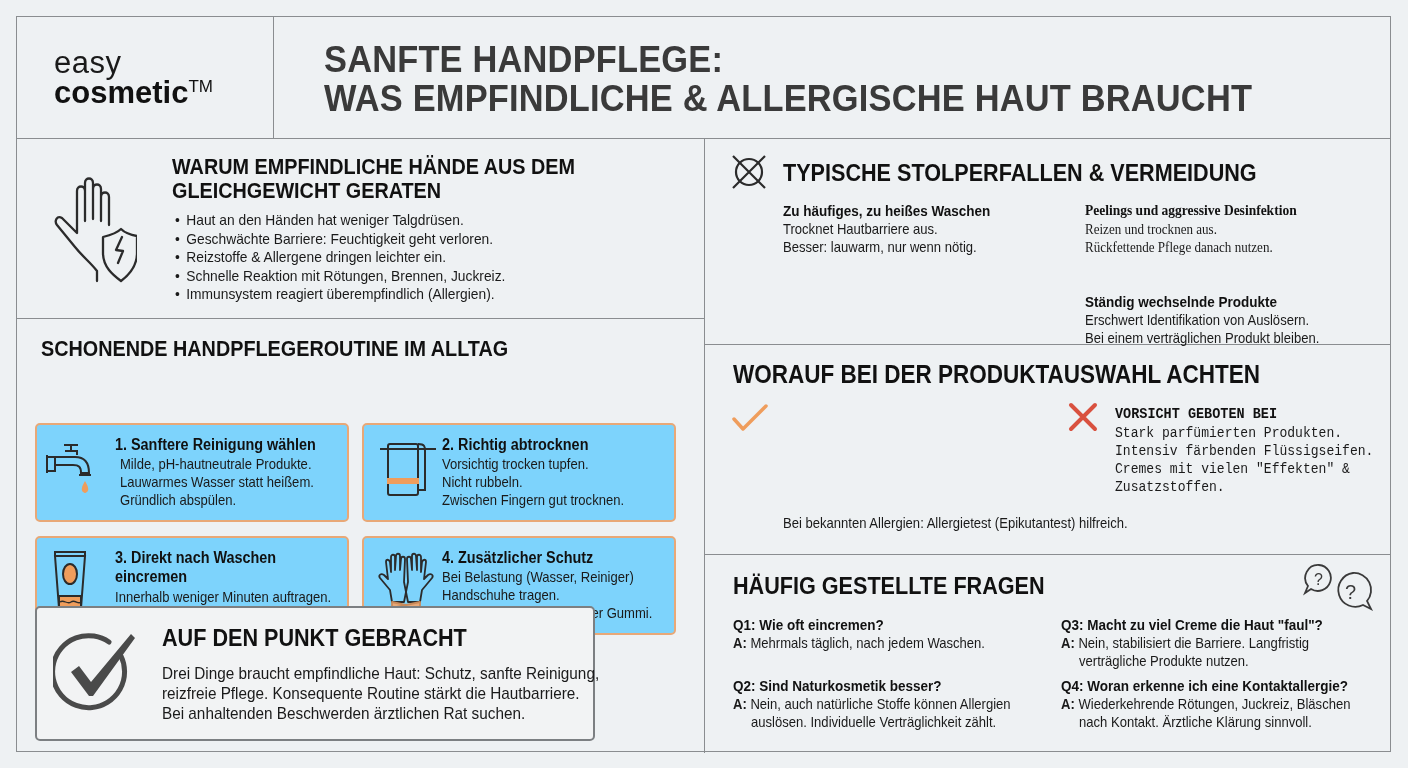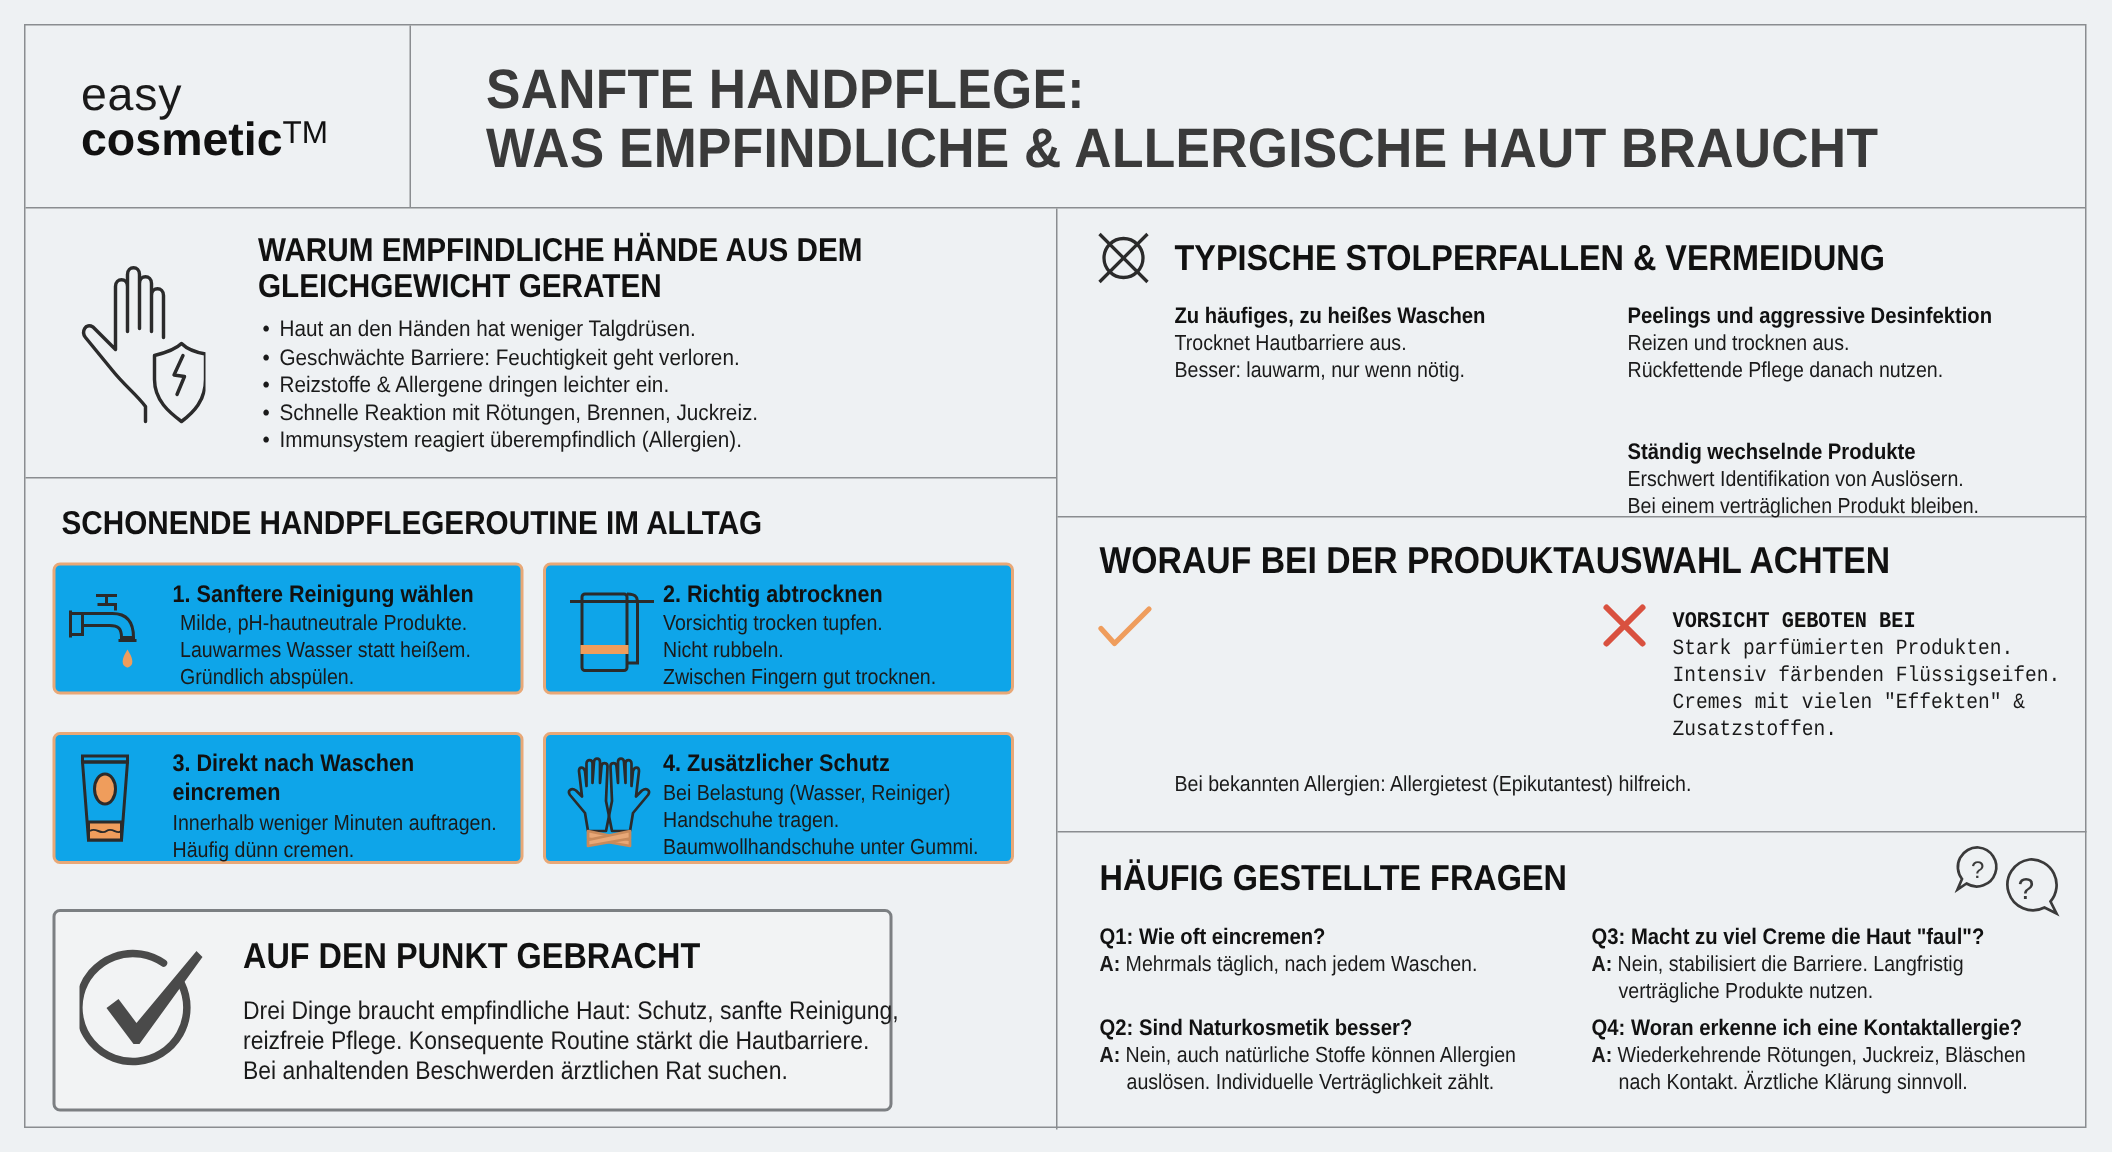--- a/index.html
+++ b/index.html
@@ -27,41 +27,41 @@
     border-right: 1.5px solid #8a8d90;
   }
   .logo-easy {
     position: absolute; left: 37px; top: 28px;
     font-size: 31px; font-weight: 400; color: #1a1a1a; letter-spacing: 0.5px;
   }
   .logo-cosmetic {
     position: absolute; left: 37px; top: 58px;
     font-size: 31px; font-weight: 700; color: #111;
   }
-  .logo-tm { font-size: 21px; font-weight: 400; vertical-align: top; position: relative; top: 2px; }
+  .logo-tm { font-size: 17px; font-weight: 400; vertical-align: top; position: relative; top: 2px; }
   .title {
     position: absolute; left: 307px; top: 23px;
     font-size: 37px; font-weight: 700; color: #3a3a3a;
     line-height: 39px; letter-spacing: 0.2px;
     transform: scaleX(0.93); transform-origin: left top;
   }
   
   .left-col { position: absolute; left: 0; top: 122px; width: 688px; height: 614px; border-right: 1.5px solid #8a8d90; }
   .right-col { position: absolute; left: 688px; top: 122px; width: 686px; height: 614px; }
   .section-warum { position: absolute; left: 0; top: 0; width: 100%; height: 180px; border-bottom: 1.5px solid #8a8d90; }
   .hand-icon { position: absolute; left: 34px; top: 36px; width: 86px; height: 110px; }
   .h2 { font-weight: 700; color: #111; font-size: 22px; line-height: 24px; transform: scaleX(0.9); transform-origin: left top; white-space: nowrap; }
   .warum-title { position: absolute; left: 155px; top: 16px; }
   .bullets { position: absolute; left: 158px; top: 72px; font-size: 15px; line-height: 18.5px; color: #1a1a1a; list-style: none; transform: scaleX(0.92); transform-origin: left top; }
   .bullets li::before { content: "\2022"; margin-right: 7px; }
   
   .routine-title { position: absolute; left: 24px; top: 198px; }
   .card {
-    position: absolute; width: 314px; height: 88px;
-    border: 2px solid #e8a877; border-radius: 5px; background: #0ea5e9;
+    position: absolute; width: 314px; height: 99px;
+    border: 2px solid #e8a877; border-radius: 5px; background: #7dd3fc; margin-top: 48px;
   }
   .card svg.ic { position: absolute; }
   .card-title { position: absolute; left: 78px; top: 10px; font-size: 16px; font-weight: 700; color: #111; line-height: 19px; transform: scaleX(0.9); transform-origin: left top; white-space: nowrap; }
   .card-body { position: absolute; left: 78px; font-size: 14.5px; line-height: 18px; color: #1a1a1a; transform: scaleX(0.9); transform-origin: left top; white-space: nowrap; }
   
   .summary {
     position: absolute; left: 18px; top: 467px; width: 560px; height: 135px;
     border: 2px solid #7c7f82; border-radius: 5px; background: #f2f3f4;
   }
   .summary-title { position: absolute; left: 125px; top: 18px; font-size: 24px; }
@@ -209,21 +209,21 @@
         <circle cx="20" cy="20" r="13"></circle>
         <path d="M4 4 L36 36 M36 4 L4 36"></path>
       </svg>
       <div class="h2 stolper-title">TYPISCHE STOLPERFALLEN &amp; VERMEIDUNG</div>
 
       <div class="pitfall" style="left:78px; top:62px;">
         <div class="pitfall-title">Zu häufiges, zu heißes Waschen</div>
         <div class="pitfall-body">Trocknet Hautbarriere aus.</div>
         <div class="pitfall-body">Besser: lauwarm, nur wenn nötig.</div>
       </div>
-      <div class="pitfall" style="left:380px; top:62px;">
+      <div class="pitfall" style="left:380px; top:62px;font-family:Liberation Serif, serif;">
         <div class="pitfall-title">Peelings und aggressive Desinfektion</div>
         <div class="pitfall-body">Reizen und trocknen aus.</div>
         <div class="pitfall-body">Rückfettende Pflege danach nutzen.</div>
       </div>
       <div class="pitfall" style="left:380px; top:130px;margin-top:23px;">
         <div class="pitfall-title">Ständig wechselnde Produkte</div>
         <div class="pitfall-body">Erschwert Identifikation von Auslösern.</div>
         <div class="pitfall-body">Bei einem verträglichen Produkt bleiben.</div>
       </div>
     </div>

